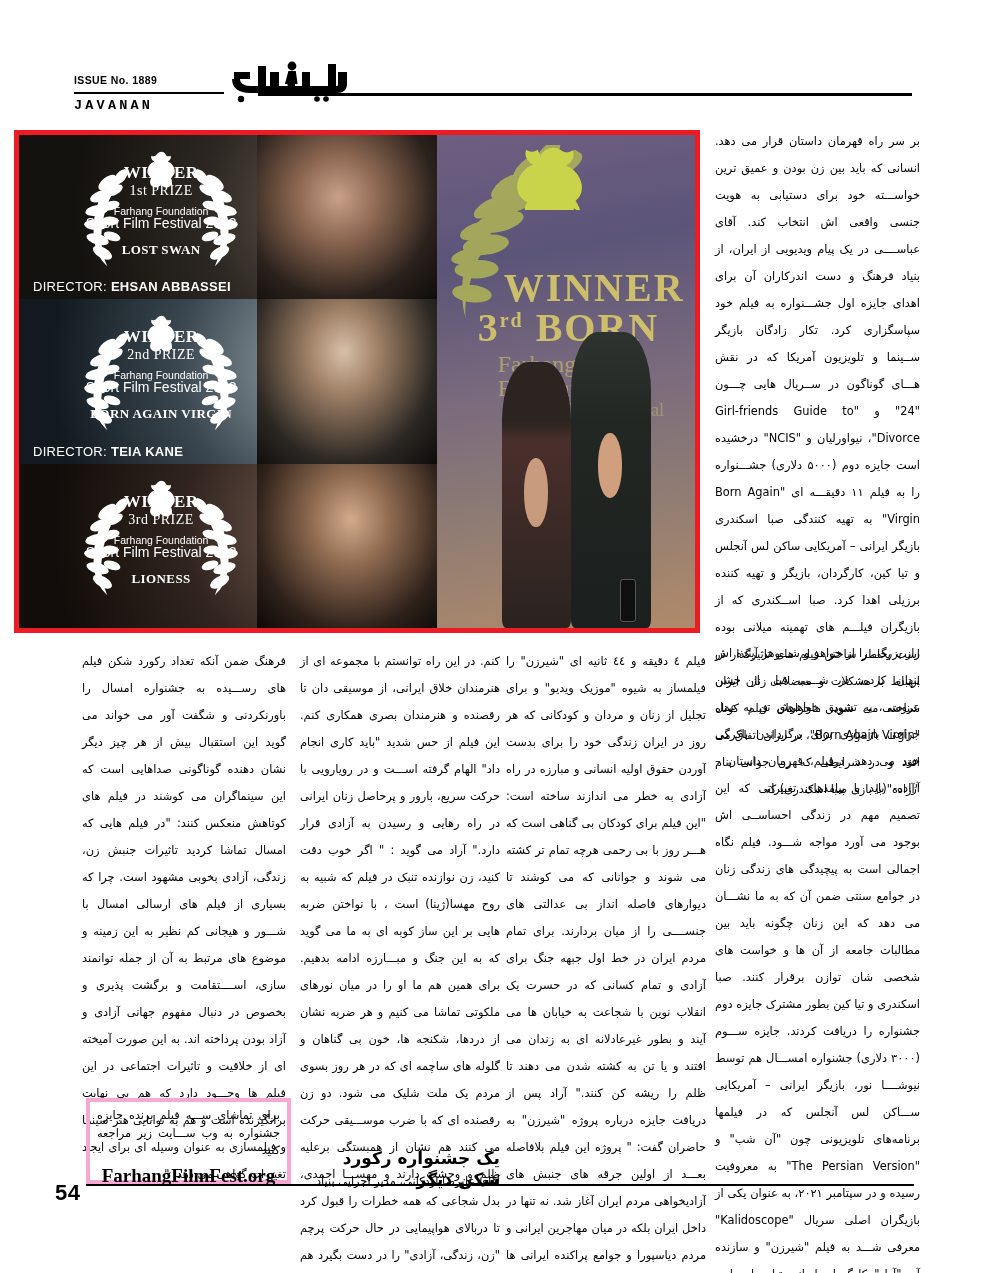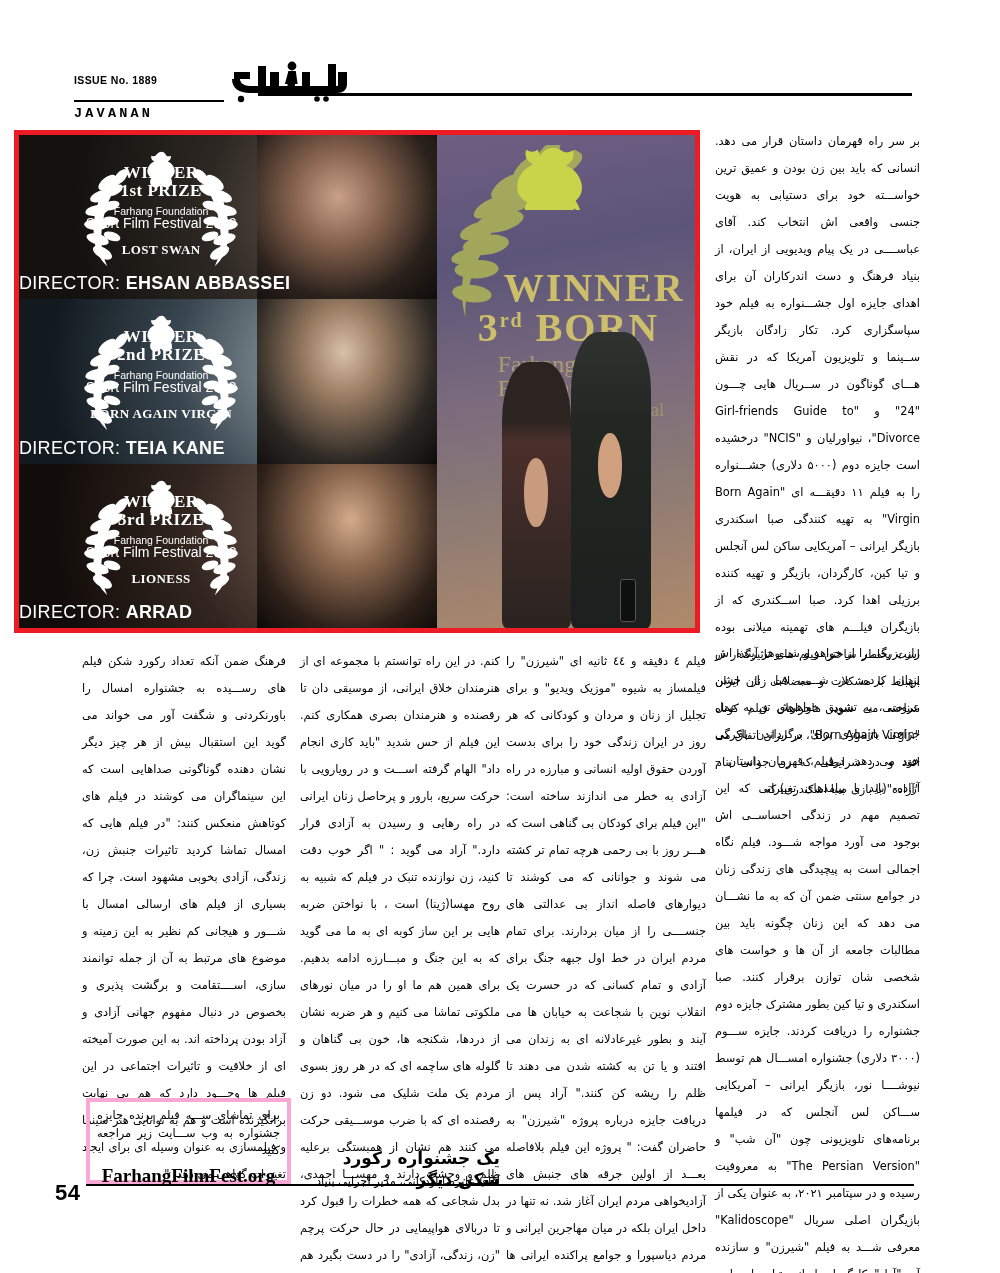--- a/index.html
+++ b/index.html
@@ -4,21 +4,21 @@
 <style>
   html,body{margin:0;padding:0;background:#ffffff;}
   body{width:1000px;height:1273px;position:relative;overflow:hidden;
        font-family:"DejaVu Sans","Liberation Sans",sans-serif;color:#000;}
 
   
   #masthead{position:absolute;left:0;top:0;width:1000px;height:118px;}
   #issue-block{position:absolute;left:74px;top:74px;text-align:left;direction:ltr;}
   #issue-line{font-family:"Liberation Sans",sans-serif;font-weight:bold;
               font-size:10.5px;letter-spacing:.4px;line-height:12px;
-              border-bottom:2px solid #000;padding-bottom:14px;display:block;width:150px;}
+              border-bottom:2px solid #000;padding-bottom:6px;display:block;width:150px;}
   #javanan-line{font-family:Liberation Mono, monospace;font-weight:bold;
                 font-size:13.5px;letter-spacing:3.2px;line-height:18px;padding-top:3px;display:block;}
   #logo-wrap{position:absolute;left:228px;top:58px;width:125px;height:46px;}
   #logo-wrap svg{display:block;}
   #header-rule{position:absolute;left:258px;top:93px;width:654px;height:3px;background:#000;}
 
   
   #photo-block{position:absolute;left:14px;top:130px;width:686px;height:503px;
                border:5px solid #ED1C24;background:#000;box-sizing:border-box;
                display:flex;direction:ltr;}
@@ -38,29 +38,29 @@
   #p2{background:radial-gradient(ellipse at 48% 32%,#d8c0a8 0%,#9b7d63 28%,#2b2723 70%,#0d0c0b 100%);}
   #p3{background:radial-gradient(ellipse at 52% 34%,#d3ab8c 0%,#8e6a50 30%,#2e211a 72%,#0c0907 100%);}
   .laurel-group{position:absolute;left:6%;top:8%;width:56%;height:76%;
                 display:flex;align-items:center;justify-content:center;}
   .laurel-group svg{width:100%;height:100%;}
   .badge-text{position:absolute;left:6%;top:8%;width:56%;height:76%;
               display:flex;flex-direction:column;align-items:center;justify-content:center;
               color:#fff;text-align:center;pointer-events:none;}
   .bt-winner{font-family:"Liberation Serif",serif;font-weight:bold;
              font-size:17px;line-height:17px;letter-spacing:.5px;}
-  .bt-prize{font-family:"Liberation Serif",serif;font-weight:bold;
-            font-size:17px;line-height:20px;letter-spacing:.5px;}
+  .bt-prize{font-family:"Liberation Serif",serif;font-weight:normal;
+            font-size:14px;line-height:20px;letter-spacing:.5px;}
   .bt-found{font-family:"Liberation Sans",sans-serif;font-size:10.5px;line-height:12px;margin-top:4px;}
   .bt-fest{font-family:"Liberation Sans",sans-serif;font-size:14px;line-height:12px;}
   .bt-title{font-family:"Liberation Serif",serif;font-weight:bold;
             font-size:13px;line-height:14px;margin-top:14px;letter-spacing:.4px;}
   .badge-director{position:absolute;left:0;bottom:5px;width:84%;color:#fff;
-                  font-family:"Liberation Sans",sans-serif;font-size:18px;
-                  letter-spacing:.3px;padding-left:0;box-sizing:border-box;text-align:left;}
+                  font-family:"Liberation Sans",sans-serif;font-size:13px;
+                  letter-spacing:.3px;padding-left:14px;box-sizing:border-box;text-align:left;}
   .badge-director b{font-weight:bold;}
   .badge-director .lbl{font-weight:normal;}
 
   #event-photo{flex:1;position:relative;overflow:hidden;
     background:linear-gradient(170deg,#6f5f82 0%,#5b5579 25%,#7a6a7d 50%,#8d7b74 72%,#b08a6a 100%);}
   #screen-laurel{position:absolute;left:-6%;top:2%;width:72%;height:62%;opacity:.85;}
   #screen-griffin{position:absolute;left:30%;top:1%;width:34%;height:26%;}
   #screen-text{position:absolute;left:8%;top:27%;width:88%;color:#d8c96a;
                font-family:"Liberation Serif",serif;text-align:left;opacity:.9;line-height:1;}
   #st-winner{font-size:40px;font-weight:bold;letter-spacing:2px;display:block;margin-left:46px;}
@@ -290,24 +290,20 @@
           </g>
         </svg>
       </div>
       <div class="badge-text">
         <span class="bt-winner">WINNER</span>
         <span class="bt-prize">3rd PRIZE</span>
         <span class="bt-found">Farhang Foundation</span>
         <span class="bt-fest">Short Film Festival 2023</span>
         <span class="bt-title">LIONESS</span>
       </div>
-      <div class="badge-director">
-        <span class="lbl">DIRECTOR:</span>
-        <b>ARRAD</b>
-      </div>
     </div>
   </div>
 
   <div id="event-photo">
     <div id="screen-laurel">
       <svg viewBox="0 0 160 150" xmlns="http://www.w3.org/2000/svg" aria-hidden="true">
         <g fill="#c9d44a" opacity=".75">
           <path d="M138 8 C96 24 60 62 44 110 C38 128 36 142 38 150 C34 138 33 122 37 104 C50 56 88 18 132 4z"></path>
           <ellipse cx="120" cy="18" rx="20" ry="8" transform="rotate(-28 120 18)"></ellipse>
           <ellipse cx="100" cy="32" rx="21" ry="8.5" transform="rotate(-24 100 32)"></ellipse>

